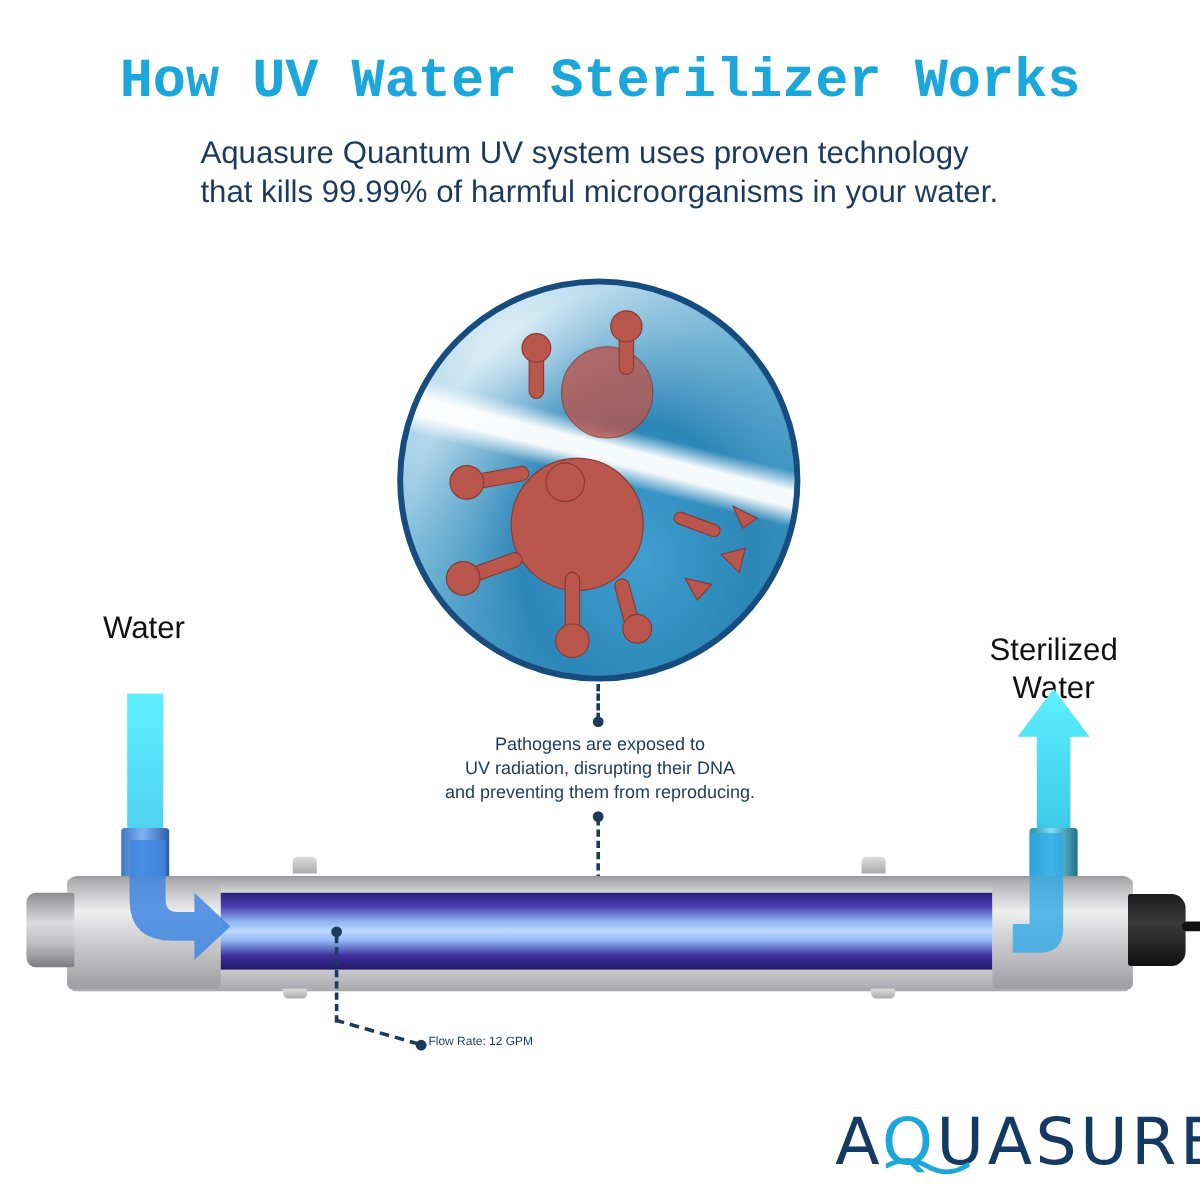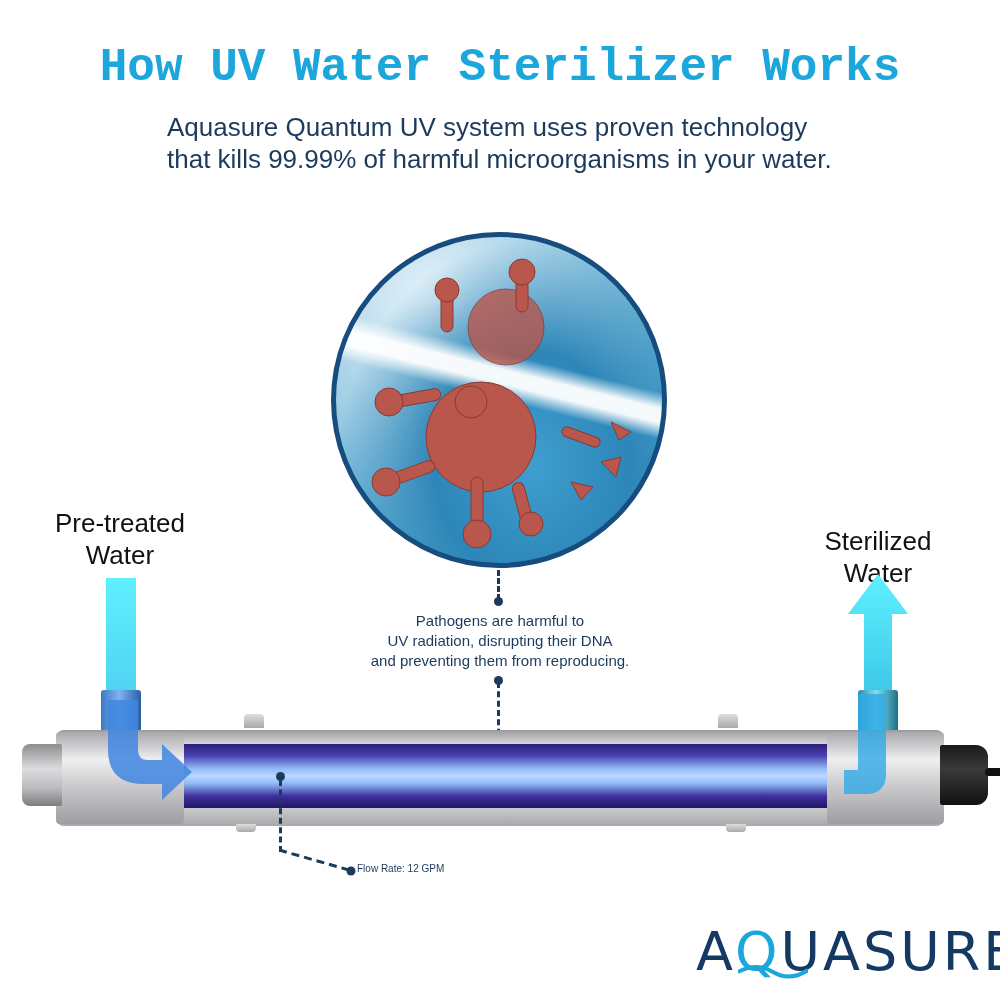--- a/index.html
+++ b/index.html
@@ -126,30 +126,29 @@
       <polygon points="240,250 262,255 250,268"></polygon>
       <polygon points="280,190 300,200 288,208"></polygon>
     </g>
   </svg>
 </div>
 
 <div class="dash-v" style="left:497px;top:570px;height:30px;"></div>
 <div class="dot" style="left:494px;top:597px;"></div>
 
 <div class="callout">
-  <span>Pathogens are harmful to</span>
+  <span>Pathogens are exposed to</span>
   <span>UV radiation, disrupting their DNA</span>
   <span>and preventing them from reproducing.</span>
 </div>
 
 <div class="dot" style="left:494px;top:676px;"></div>
 <div class="dash-v" style="left:497px;top:682px;height:90px;"></div>
 
 <div class="label-big" style="left:40px;top:507px;width:160px;">
-  <span>Pre-treated</span>
   <span>Water</span>
 </div>
 <div class="label-big" style="left:808px;top:525px;width:140px;">
   <span>Sterilized</span>
   <span>Water</span>
 </div>
 
 <div class="arrow-in-shaft"></div>
 
 <svg class="arrow-up" width="60" height="120" viewBox="0 0 60 120">

